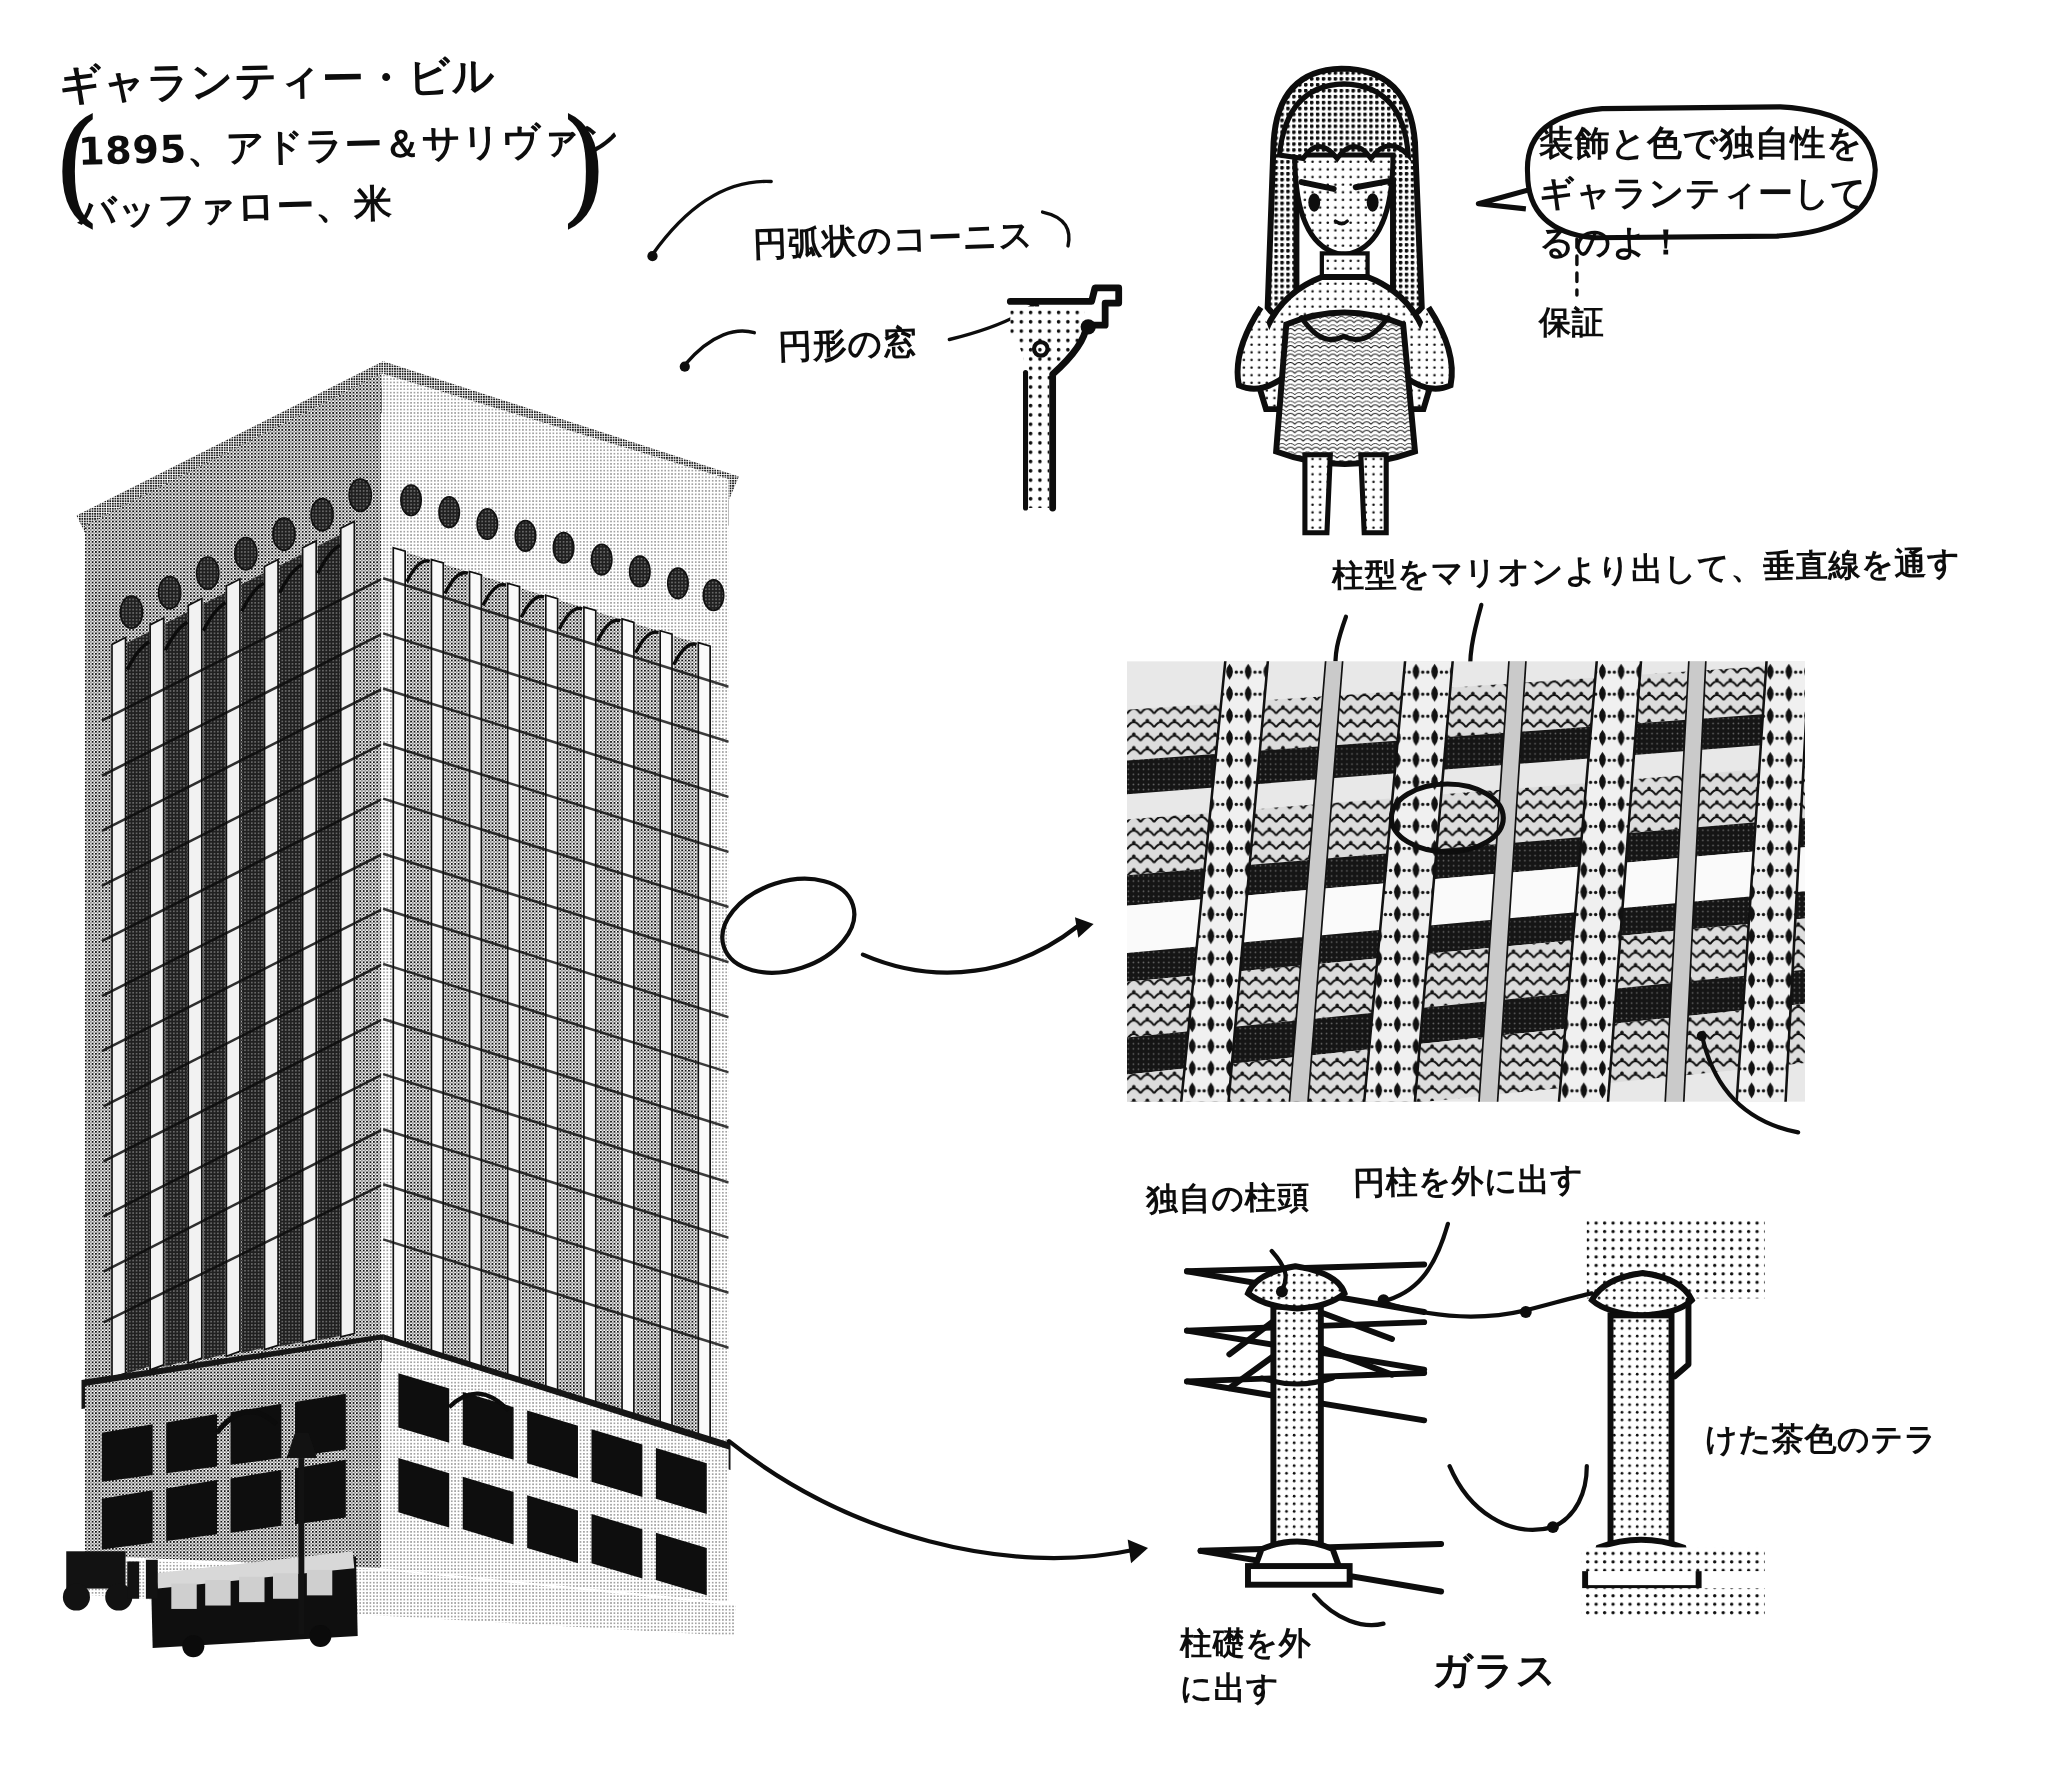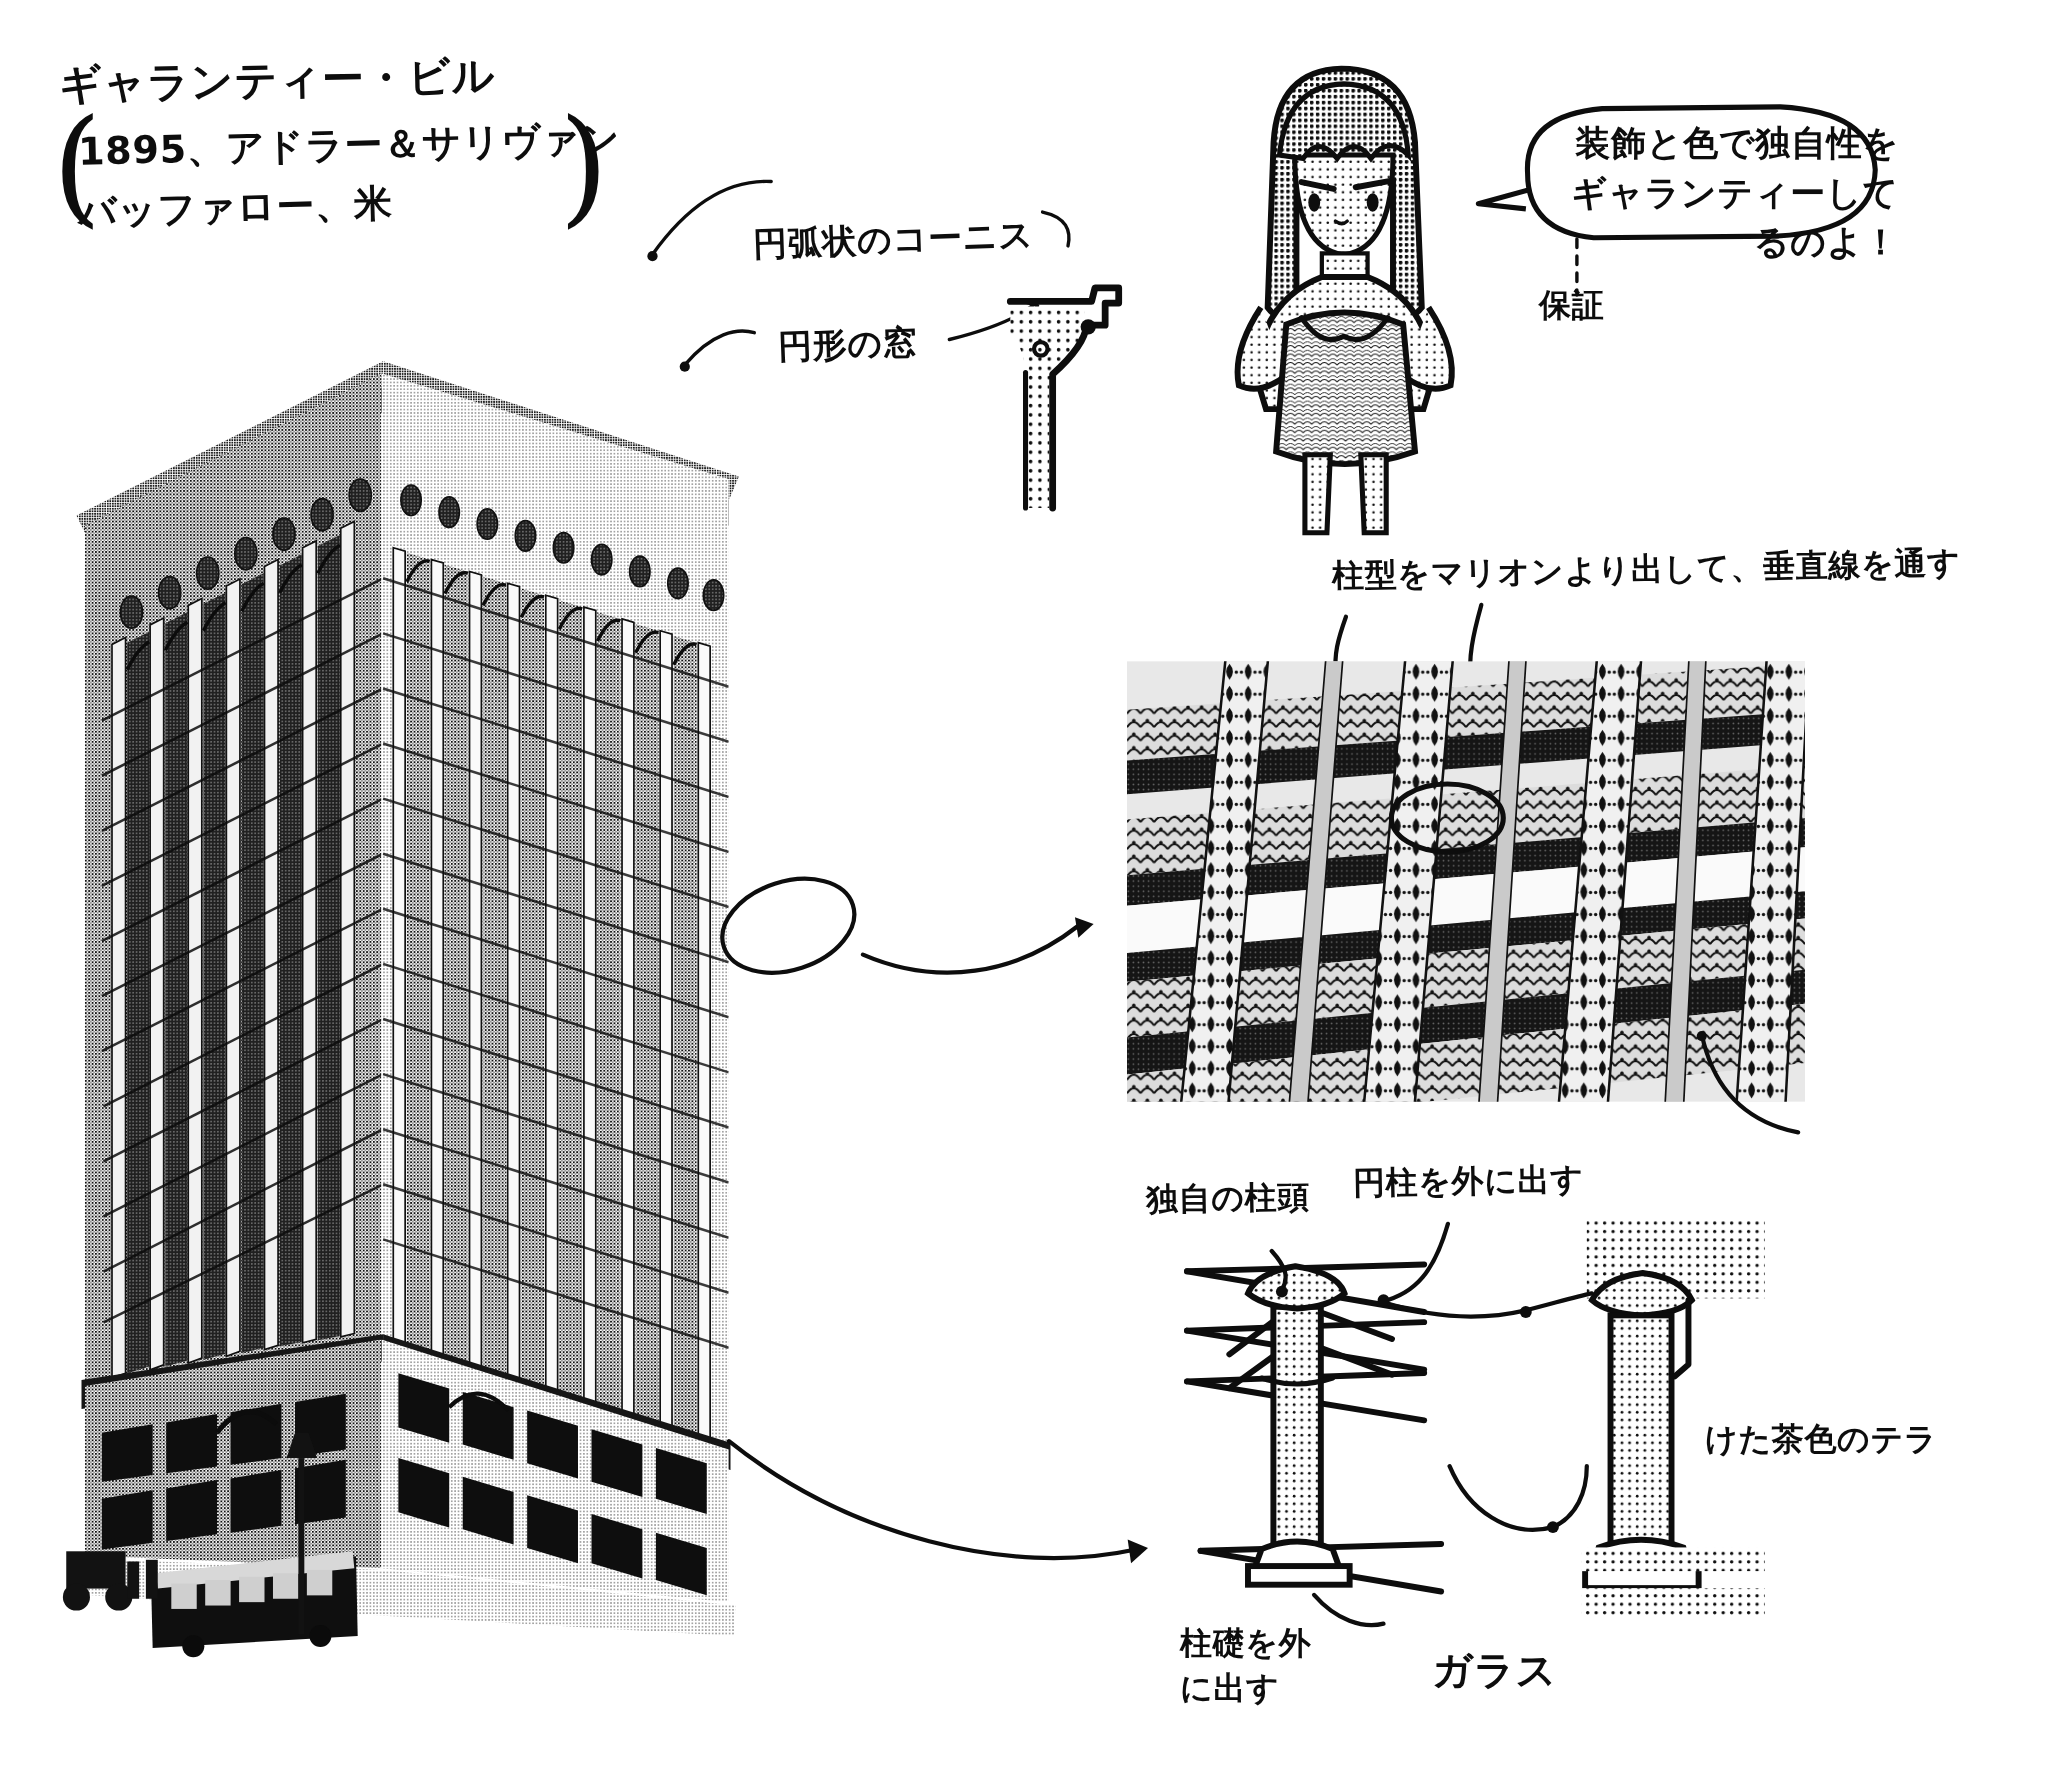--- a/index.html
+++ b/index.html
@@ -18,21 +18,21 @@
   .paren{position:absolute;font-size:127px;font-weight:400;line-height:1;color:#0d0d0d;
          font-family:"DejaVu Serif","Liberation Serif",serif;}
   
   #building-photo{left:51px;top:246px;width:915px;height:1407px;}
   .bldg-svg{width:100%;height:100%;display:block;}
   
   .label{font-weight:700;color:#0d0d0d;line-height:1.3;white-space:pre-line;}
   
   .bubble{position:absolute;}
   .bubble svg{position:absolute;inset:0;width:100%;height:100%;overflow:visible;}
-  .bubble .txt{position:relative;z-index:2;text-align:right;}
+  .bubble .txt{position:relative;z-index:2;}
   
   .leader{position:absolute;overflow:visible;pointer-events:none;}
   svg{overflow:visible;}
   .ink{fill:none;stroke:#0d0d0d;stroke-linecap:round;stroke-linejoin:round;}
 </style>
 </head>
 <body>
 
 <div class="page">
 
@@ -342,21 +342,21 @@
       <path d="M62,92 Q58,24 150,16 L360,14 Q468,20 472,88 Q470,160 356,166 L140,168 Q62,160 62,92 Z
                M62,112 L4,128 L60,134" fill="#ffffff" stroke="#0d0d0d" stroke-width="6" stroke-linejoin="round"></path>
     </svg>
     <div class="txt hw label" style="padding:24px 0 0 64px;font-size:35px;line-height:1.42;">装飾と色で独自性を
 ギャランティーしてるのよ！</div>
   </div>
 
   <svg class="leader" style="left:1565px;top:239px;width:68px;height:68px;" viewBox="0 0 80 80" width="68" height="68">
     <path class="ink" stroke-width="4" stroke-dasharray="10 10" d="M14,0 L14,66"></path>
   </svg>
-  <div class="abs label hw" style="left:1539px;top:285px;font-size:32px;">保証</div>
+  <div class="abs label hw" style="left:1539px;top:302px;font-size:32px;">保証</div>
 
   <div class="abs label hw" style="left:1332px;top:549px;font-size:32px;transform:rotate(-1.2deg);">柱型をマリオンより出して、垂直線を通す</div>
   <svg class="leader" style="left:1322px;top:593px;width:339px;height:110px;" viewBox="0 0 400 130" width="339" height="110">
     <path class="ink" stroke-width="5" d="M28,28 C18,56 14,72 16,96"></path>
     <path class="ink" stroke-width="5" d="M188,14 C178,50 172,78 176,104"></path>
   </svg>
 
   <svg class="abs" style="left:1127px;top:661px;width:678px;height:441px;" viewBox="0 0 800 520" width="678" height="441">
     <defs>
       <pattern id="orn-pat" width="22" height="26" patternUnits="userSpaceOnUse">

